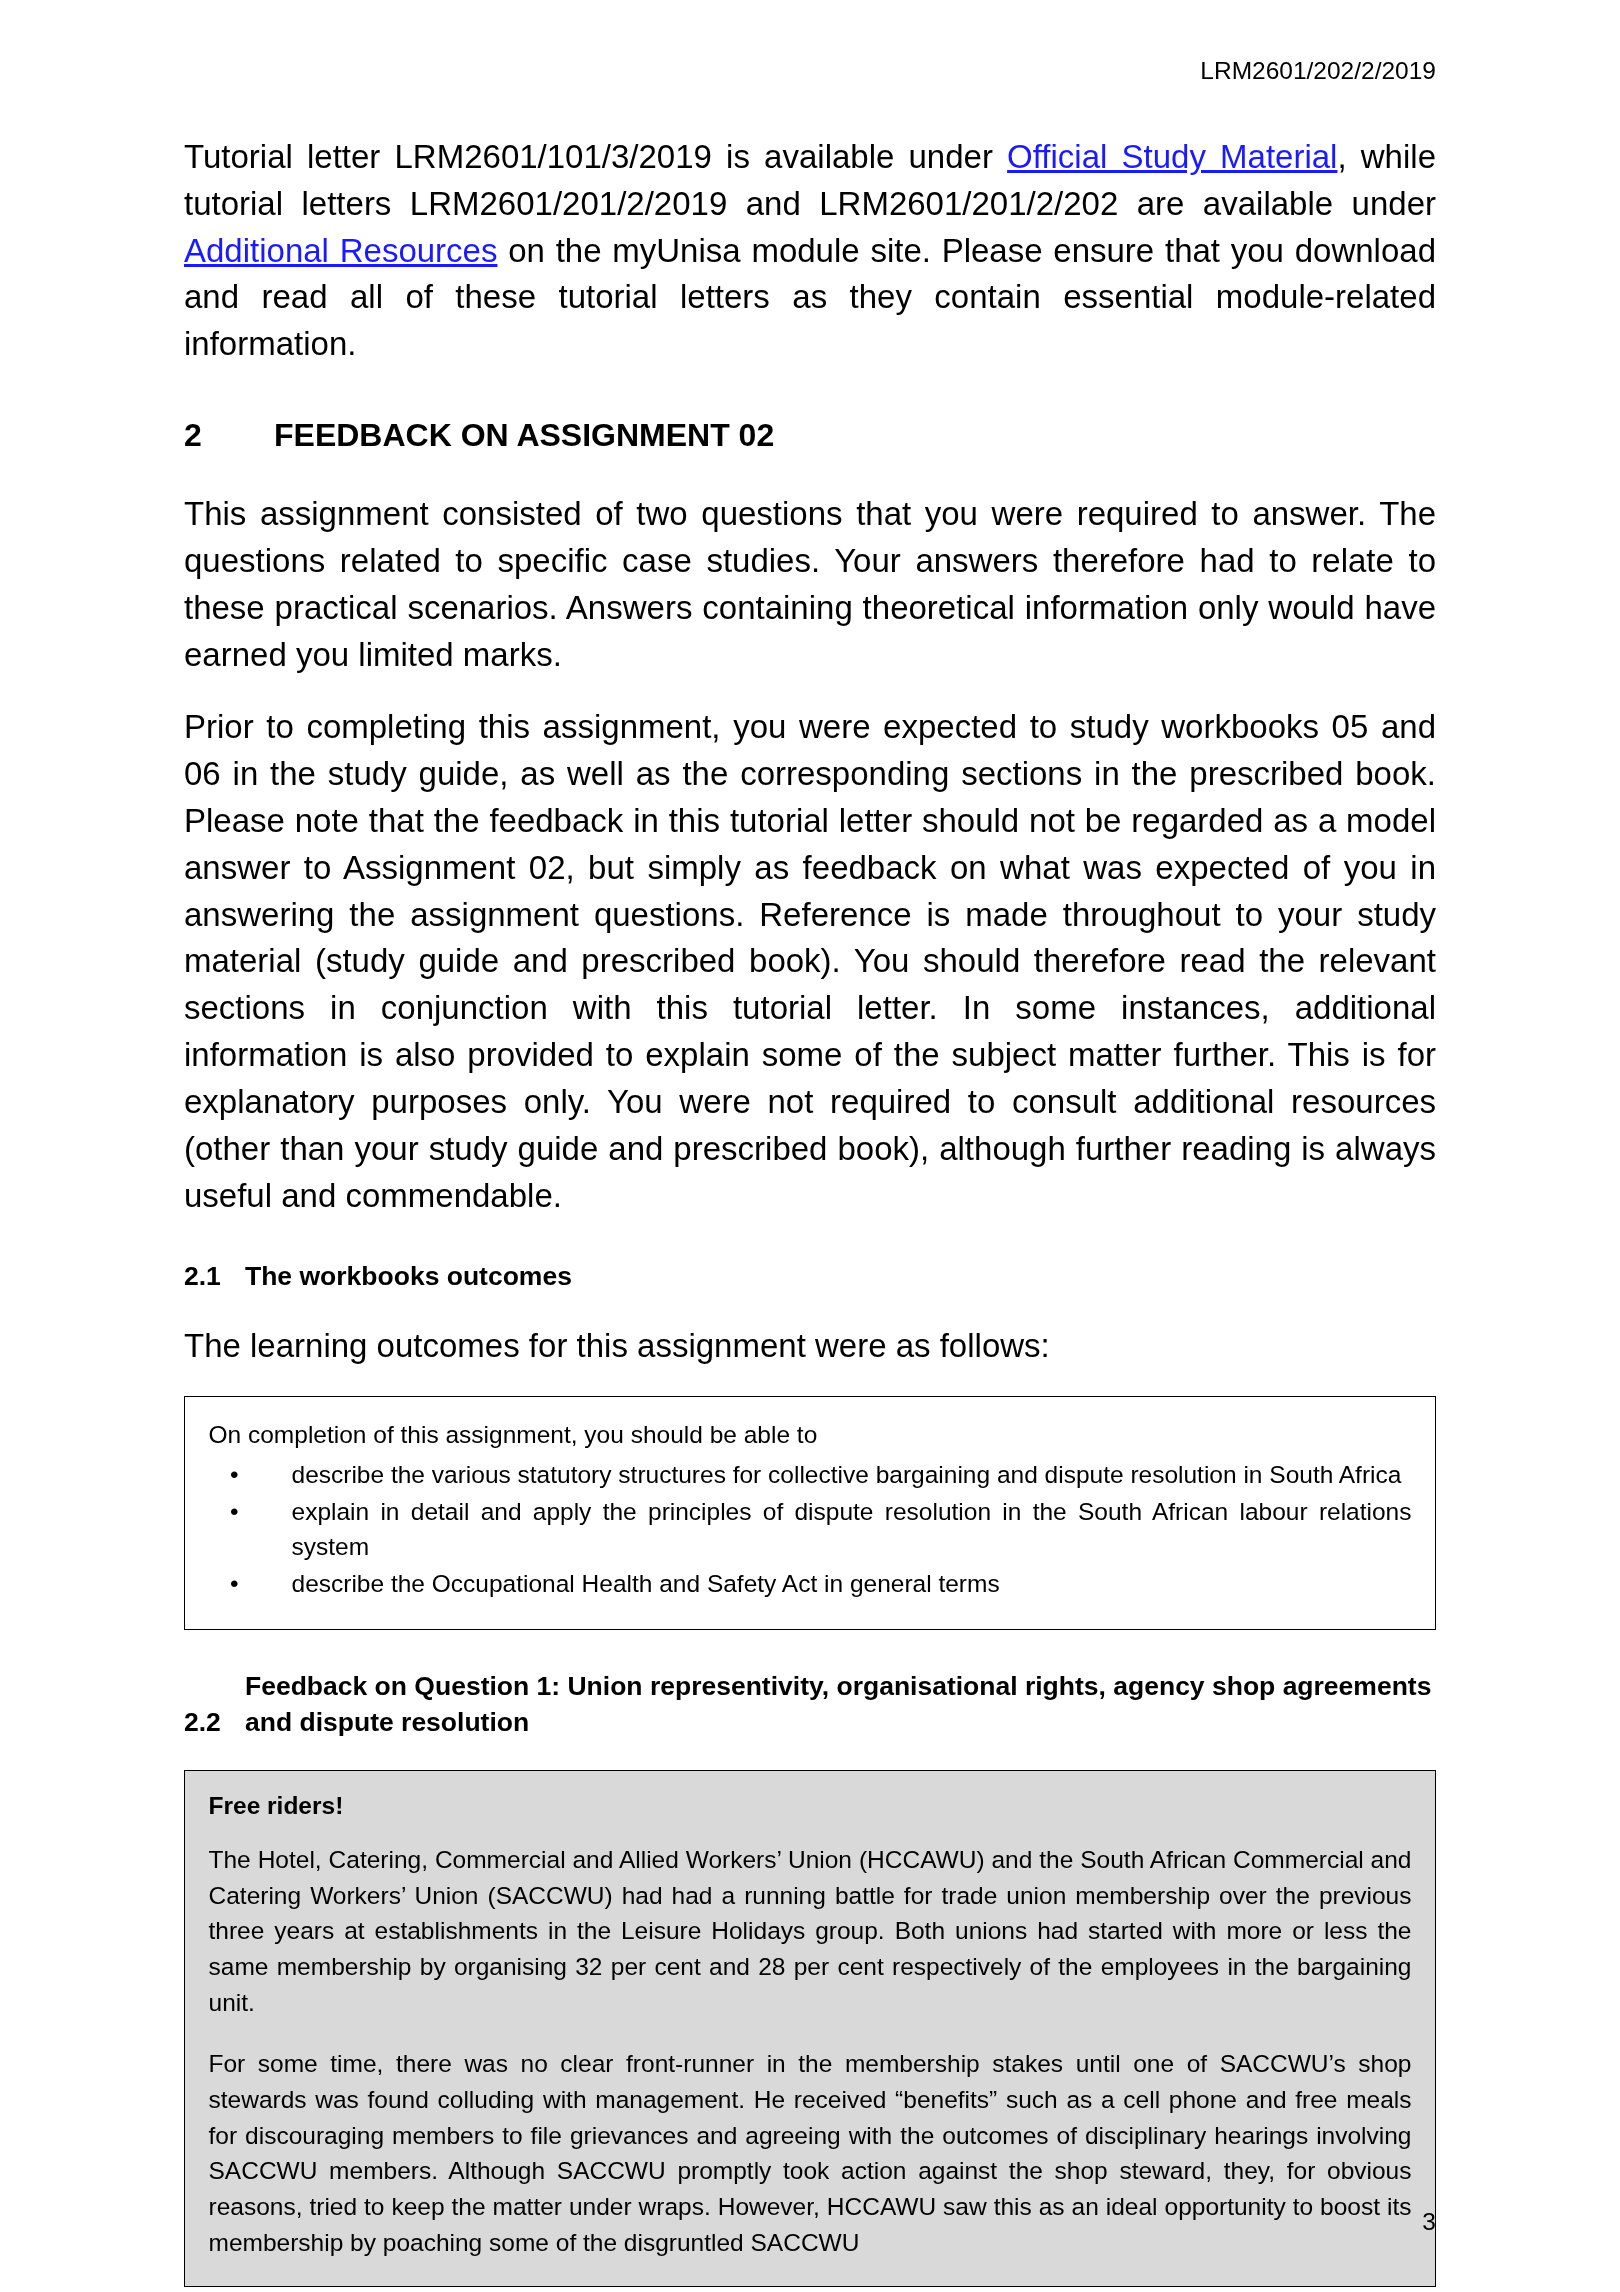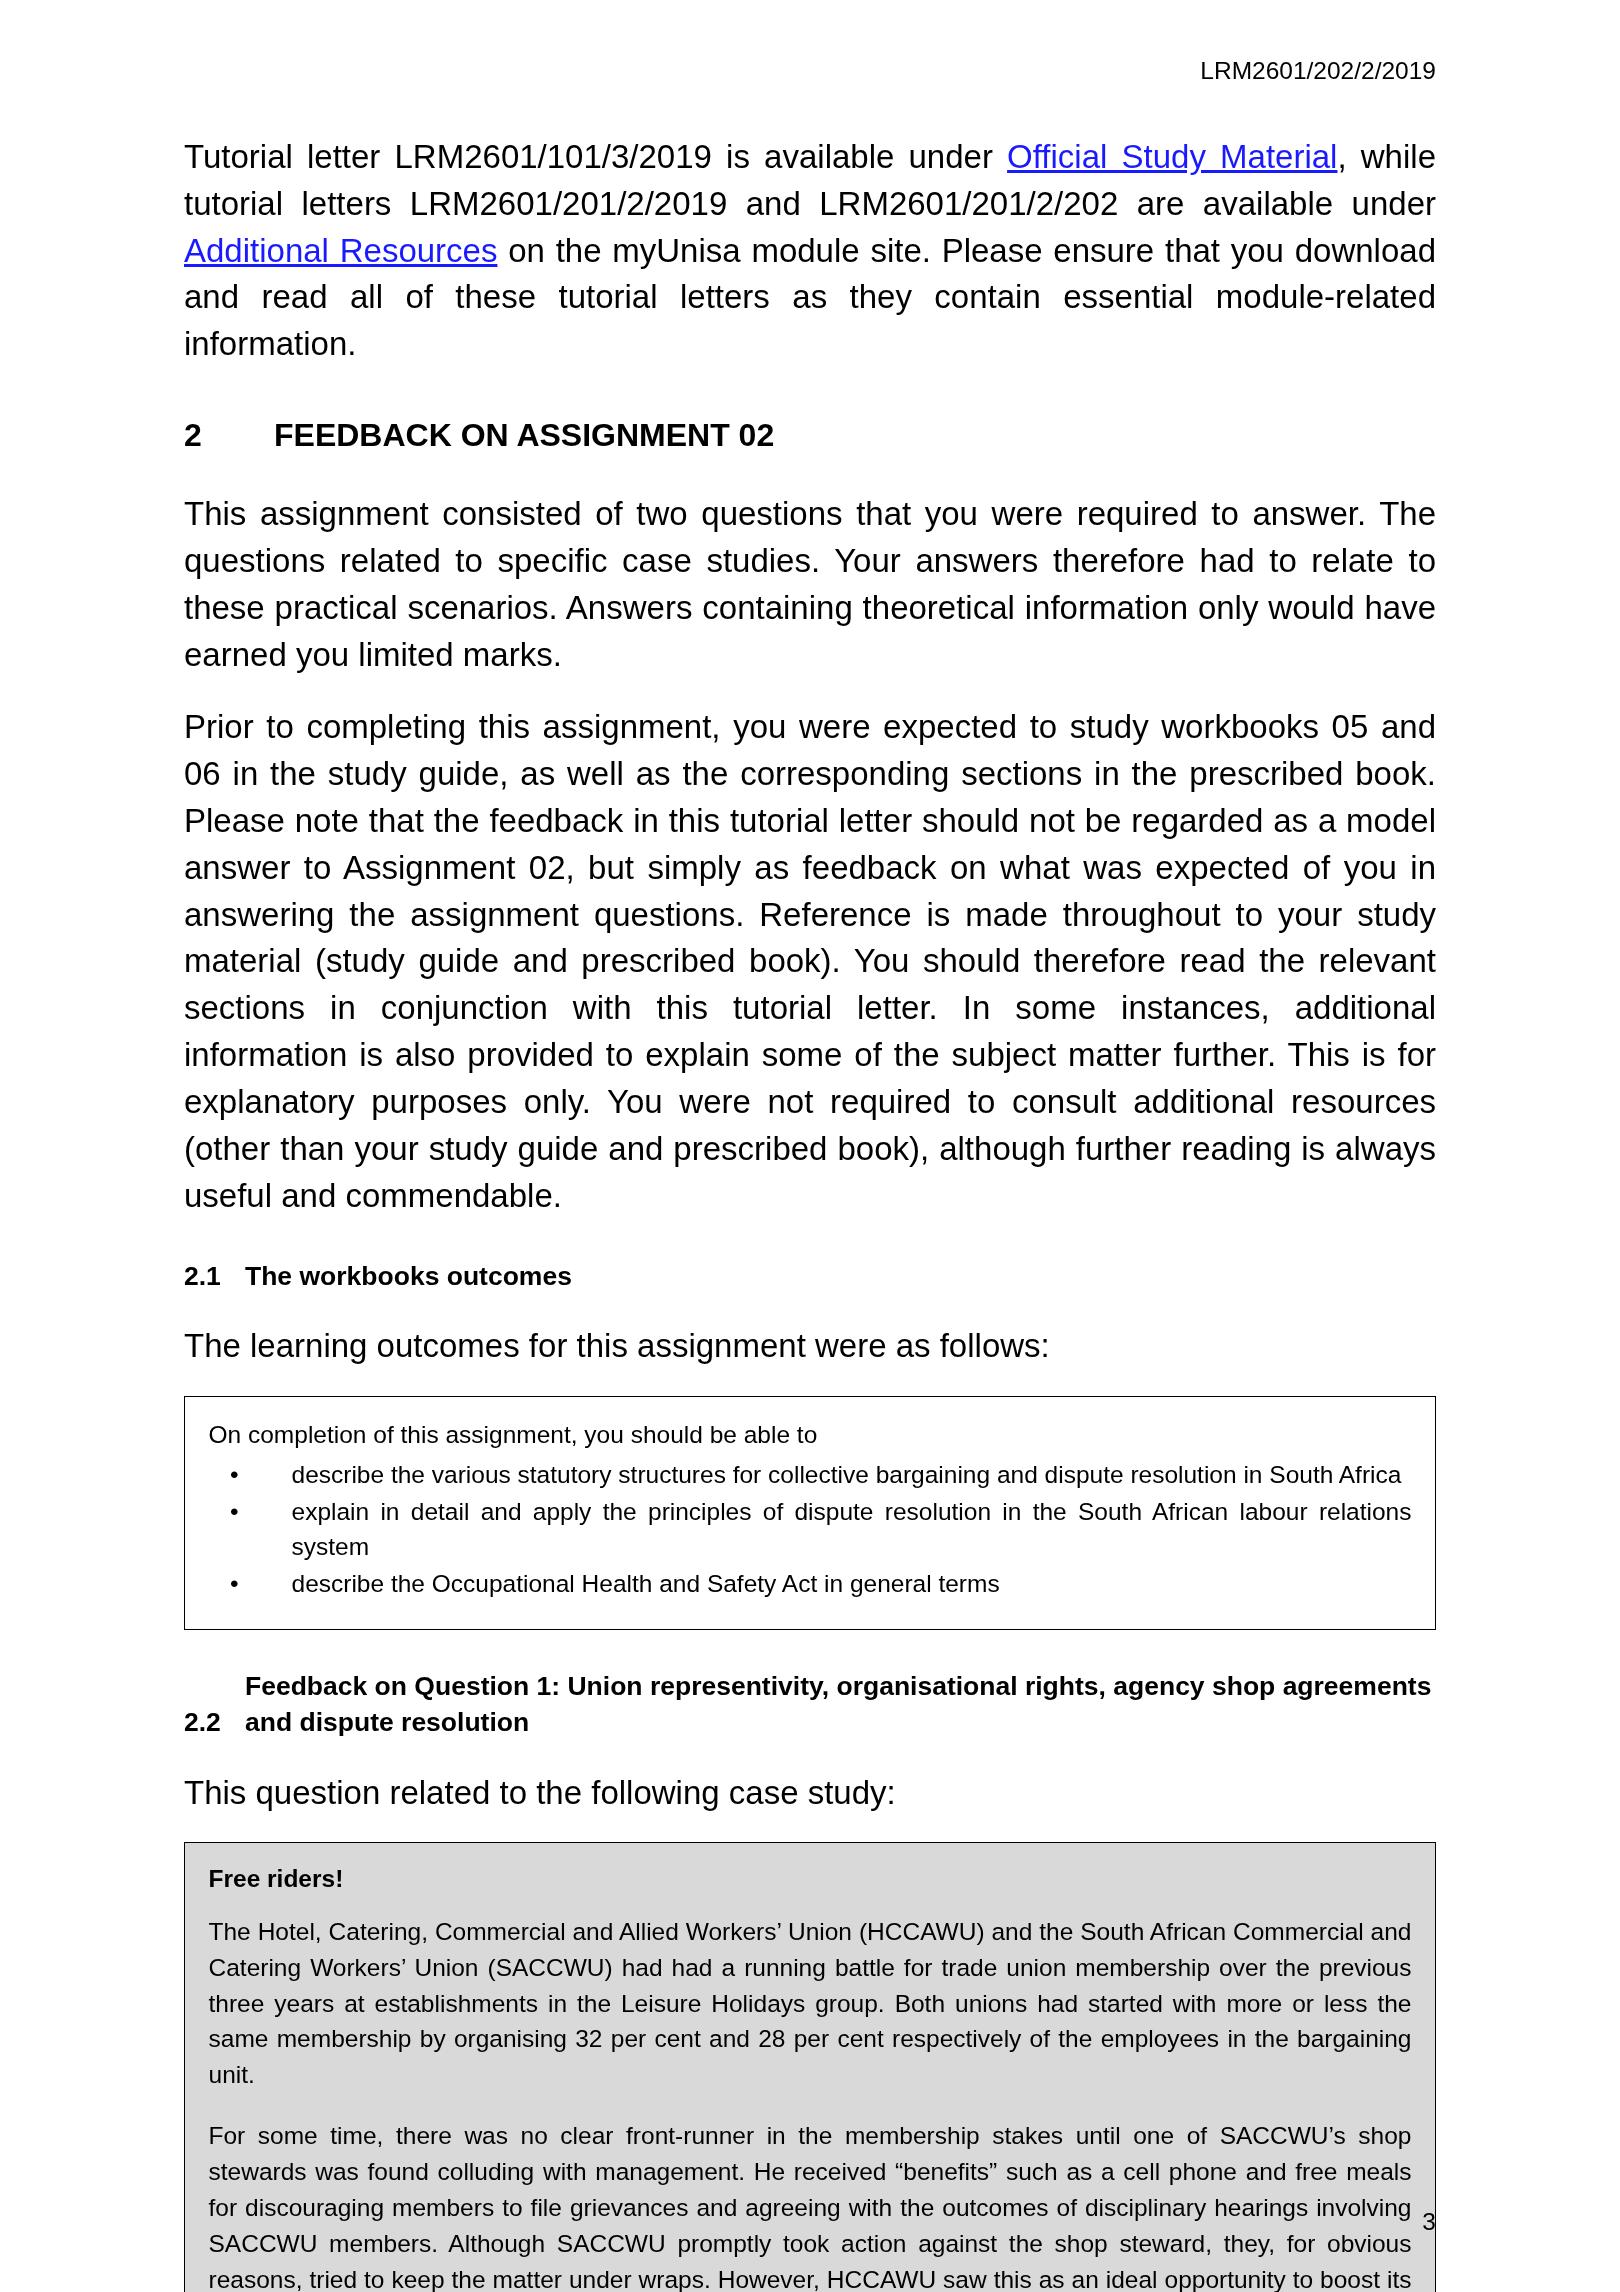--- a/index.html
+++ b/index.html
@@ -150,21 +150,20 @@
       <li>explain in detail and apply the principles of dispute resolution in the South African labour relations system</li>
       <li>describe the Occupational Health and Safety Act in general terms</li>
     </ul>
   </div>
 
   <h3 class="subsection">
     <span class="num">2.2</span>
     <span class="txt">Feedback on Question 1: Union representivity, organisational rights, agency shop agreements and dispute resolution</span>
   </h3>
 
-  <p class="body-par">This question related to the following case study:</p>
 
   <div class="box shaded">
     <div class="box-title">Free riders!</div>
     <p class="case-par">The Hotel, Catering, Commercial and Allied Workers’ Union (HCCAWU) and the South African Commercial and Catering Workers’ Union (SACCWU) had had a running battle for trade union membership over the previous three years at establishments in the Leisure Holidays group. Both unions had started with more or less the same membership by organising 32 per cent and 28 per cent respectively of the employees in the bargaining unit.</p>
     <p class="case-par">For some time, there was no clear front-runner in the membership stakes until one of SACCWU’s shop stewards was found colluding with management. He received “benefits” such as a cell phone and free meals for discouraging members to file grievances and agreeing with the outcomes of disciplinary hearings involving SACCWU members. Although SACCWU promptly took action against the shop steward, they, for obvious reasons, tried to keep the matter under wraps. However, HCCAWU saw this as an ideal opportunity to boost its membership by poaching some of the disgruntled SACCWU</p>
   </div>
 
   <div class="page-number">3</div>
 
 </div>

